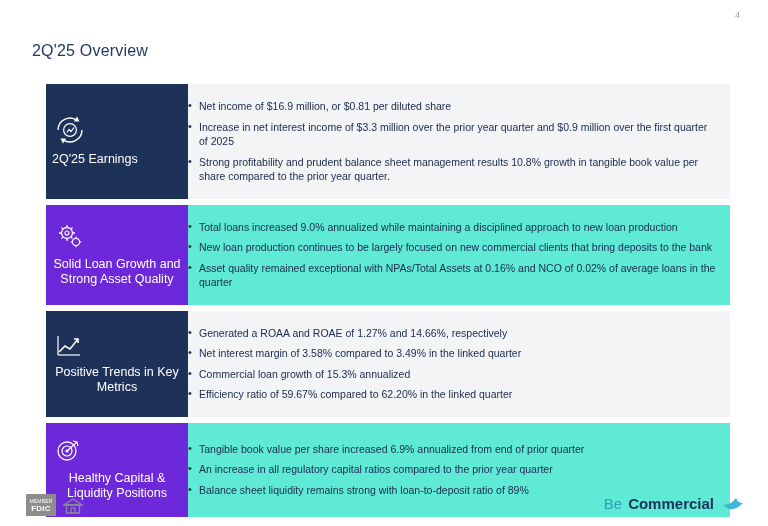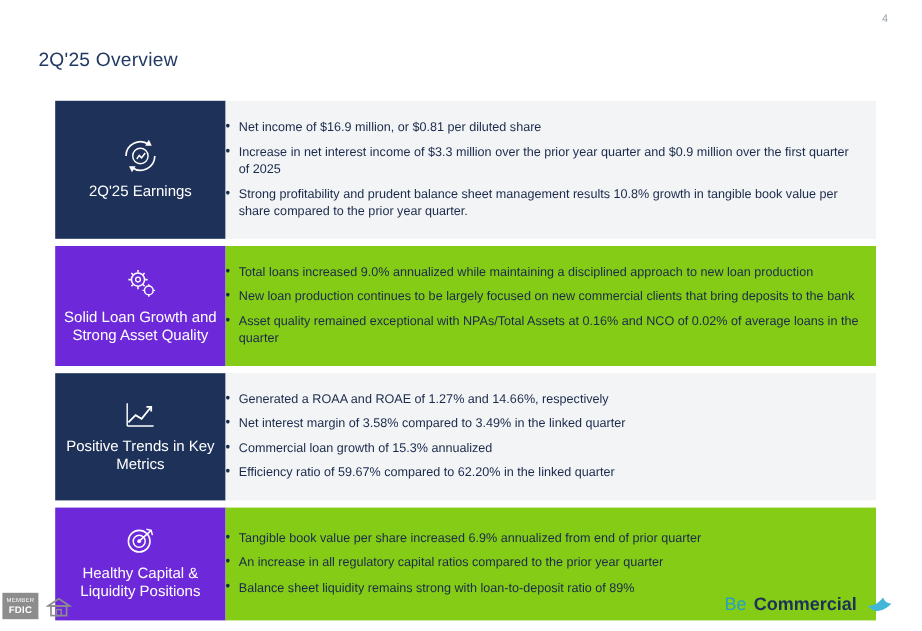--- a/index.html
+++ b/index.html
@@ -46,21 +46,21 @@
   .row {
     display: flex;
     align-items: stretch;
     margin-bottom: 6px;
   }
   .label-cell {
     width: 142px;
     min-height: 94px;
     display: flex;
     flex-direction: column;
-    align-items: center;
+    align-items: flex-start;
     justify-content: center;
     text-align: center;
     padding: 8px 6px 10px 6px;
     box-sizing: border-box;
   }
   .label-cell.dark {
     background: #1d3159;
     color: #ffffff;
   }
   .label-cell.teal {
@@ -81,41 +81,41 @@
     box-sizing: border-box;
     padding: 12px 14px 12px 0;
     display: flex;
     flex-direction: column;
     justify-content: center;
   }
   .content-cell.light {
     background: #f2f4f6;
   }
   .content-cell.pale {
-    background: #84cc16;
+    background: #5eead4;
   }
   .bullet {
     position: relative;
     font-size: 10.5px;
     line-height: 14.5px;
     color: #1b2a4a;
     padding-left: 11px;
     margin: 3px 0;
   }
   .bullet:before {
     content: "\2022";
     position: absolute;
     left: 0;
     top: -1px;
     color: #1b2a4a;
     font-size: 11px;
   }
   .footer-left {
     position: absolute;
-    left: 2px;
+    left: 26px;
     bottom: 10px;
     display: flex;
     align-items: flex-end;
     gap: 6px;
   }
   .fdic-box {
     width: 30px;
     height: 22px;
     background: #8d8d8d;
     color: #ffffff;

